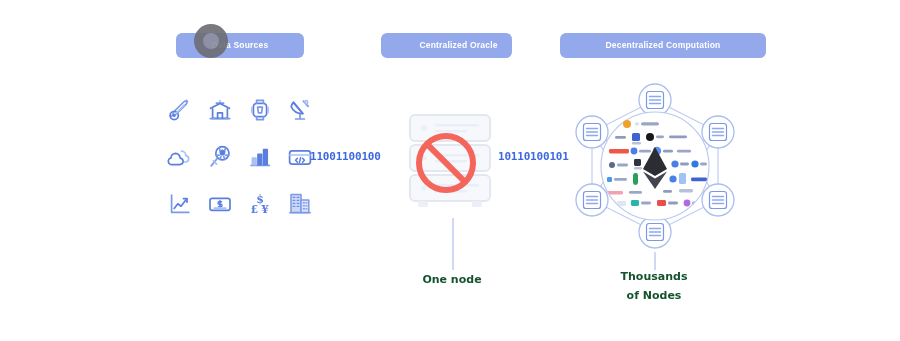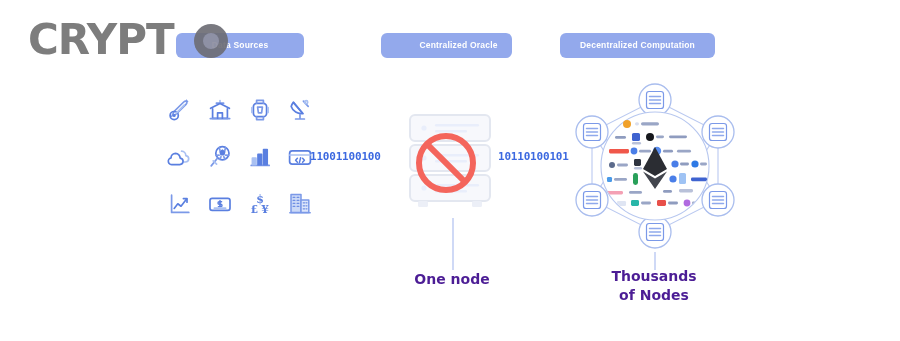--- a/index.html
+++ b/index.html
@@ -32,21 +32,21 @@
     font-weight: 600;
     letter-spacing: .2px;
     display: flex;
     align-items: center;
     justify-content: center;
     text-align: center;
     line-height: 1;
   }
   #pill-data    { left: 176px; top: 33px; width: 128px; height: 25px; }
   #pill-central { left: 381px; top: 33px; width: 131px; height: 25px; padding-left: 24px; }
-  #pill-decent  { left: 560px; top: 33px; width: 155px; height: 25px; }
+  #pill-decent  { left: 560px; top: 33px; width: 206px; height: 25px; }
 
   
   #watermark {
     position: absolute;
     left: 28px; top: 14px;
     width: 270px; height: 52px;
     z-index: 40;
     pointer-events: none;
   }
   #wm-crypto {
@@ -160,23 +160,23 @@
     position: absolute;
     width: 2px;
     background: #cfd9f6;
   }
   #conn-one   { left: 452px; top: 218px; height: 52px; }
   #conn-many  { left: 654px; top: 252px; height: 18px; }
 
   .caption {
     position: absolute;
     font-family: "DejaVu Sans", sans-serif;
-    font-size: 14px;
+    font-size: 11px;
     font-weight: 700;
-    color: #4c1d95;
+    color: #14532d;
     text-align: center;
     line-height: 19px;
     white-space: pre-line;
   }
   #cap-one  { left: 392px; top: 270px; width: 120px; }
   #cap-many { left: 594px; top: 267px; width: 120px; text-align: center; }
 </style>
 </head>
 <body>
 
@@ -422,17 +422,16 @@
   </div>
 
   <div class="connector" id="conn-one"></div>
   <div class="connector" id="conn-many"></div>
 
   <div class="caption" id="cap-one">One node</div>
   <div class="caption" id="cap-many">Thousands
 of Nodes</div>
 
   <div id="watermark">
-    <span id="wm-crypto">CRYPT</span>
     <span id="wm-o"></span>
   </div>
 
 </div>
 
 </body></html>

